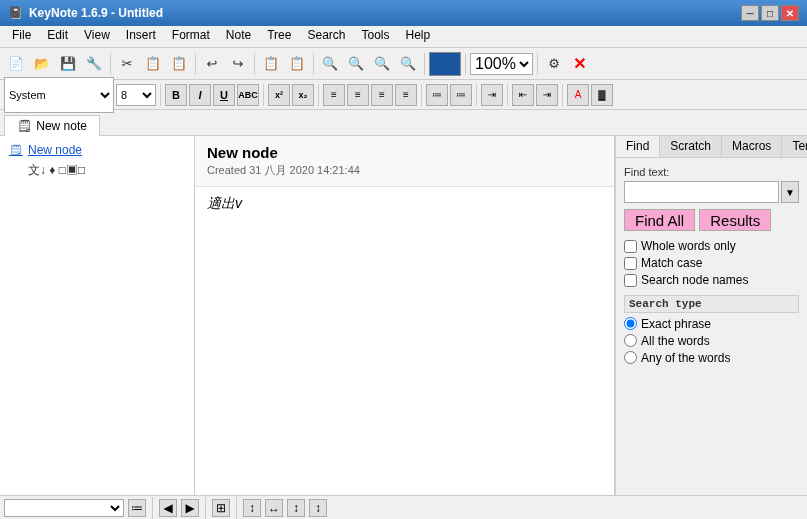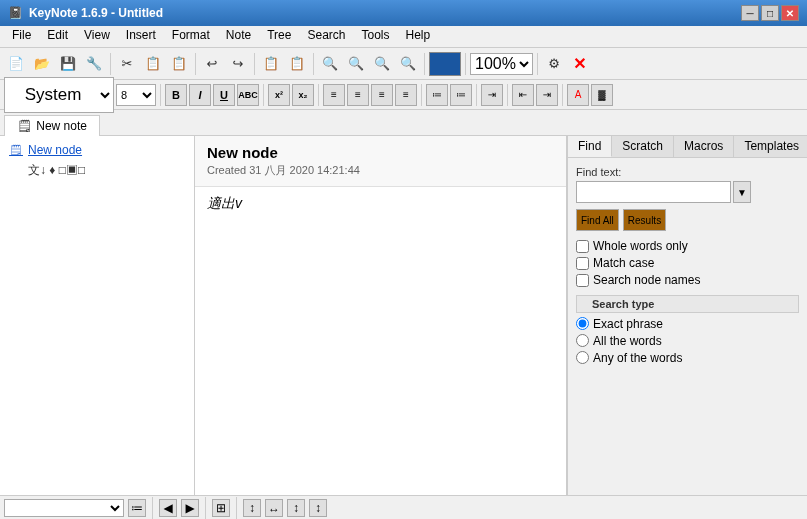--- a/index.html
+++ b/index.html
@@ -73,21 +73,21 @@
     
     #toolbar2 {
       background: #f0f0f0;
       border-bottom: 1px solid #ccc;
       height: 30px;
       display: flex;
       align-items: center;
       padding: 2px 4px;
       gap: 2px;
     }
-    .font-select { height: 36px; font-size: 17px; border: 1px solid #aaa; background: white; width: 110px; text-align: center; }
+    .font-select { height: 36px; font-size: 11px; border: 1px solid #aaa; background: white; width: 110px; }
     .size-select { height: 22px; font-size: 11px; border: 1px solid #aaa; background: white; width: 40px; }
 
     
     #tabbar {
       background: #f0f0f0;
       border-bottom: 1px solid #ccc;
       height: 26px;
       display: flex;
       align-items: flex-end;
       padding-left: 4px;
@@ -161,21 +161,21 @@
 
     
     #arrow-container {
       position: absolute;
       left: 0; top: 0; width: 100%; height: 100%;
       pointer-events: none;
     }
 
     
     #find-panel {
-      width: 240px;
+      width: 192px;
       background: #f0f0f0;
       border-left: 1px solid #ccc;
       display: flex;
       flex-direction: column;
     }
     #find-tabs {
       display: flex;
       border-bottom: 1px solid #ccc;
       background: #e0e0e0;
     }
@@ -188,28 +188,28 @@
     }
     .find-tab.active { background: #f0f0f0; border-bottom: 1px solid #f0f0f0; }
 
     #find-content { padding: 8px; flex: 1; }
     .find-label { font-size: 11px; color: #333; margin-bottom: 3px; }
     .find-input-row { display: flex; align-items: center; gap: 2px; margin-bottom: 6px; }
     .find-input { height: 22px; width: 155px; border: 1px solid #aaa; background: white; font-size: 12px; padding: 0 3px; }
     .find-dropdown-btn { height: 22px; width: 18px; background: #e0e0e0; border: 1px solid #aaa; display: flex; align-items: center; justify-content: center; cursor: pointer; font-size: 10px; }
     .find-btn-row { display: flex; gap: 4px; margin-bottom: 8px; }
     .find-btn {
-      height: 22px; padding: 0 4px;
-      background: #a16207; border: 1px solid #aaa;
-      font-size: 10px; cursor: pointer;
+      height: 22px; padding: 0 10px;
+      background: #f9a8d4; border: 1px solid #aaa;
+      font-size: 15px; cursor: pointer;
     }
     .find-checkbox-row { display: flex; align-items: center; gap: 4px; margin-bottom: 3px; font-size: 12px; }
     .find-checkbox-row input[type="checkbox"] { margin: 0; }
 
-    .find-section-label { font-size: 11px; font-weight: bold; color: #333; margin: 8px 0 4px 0; border: 1px solid #ccc; padding: 2px 15px; background: #e8e8e8; }
+    .find-section-label { font-size: 11px; font-weight: bold; color: #333; margin: 8px 0 4px 0; border: 1px solid #ccc; padding: 2px 4px; background: #e8e8e8; font-family: Liberation Mono, monospace; }
     .find-radio-row { display: flex; align-items: flex-start; gap: 4px; margin-bottom: 3px; font-size: 12px; }
     .find-radio-row input[type="radio"] { margin: 0; }
 
     
     #statusbar {
       height: 24px;
       background: #f0f0f0;
       border-top: 1px solid #ccc;
       display: flex;
       align-items: center;

